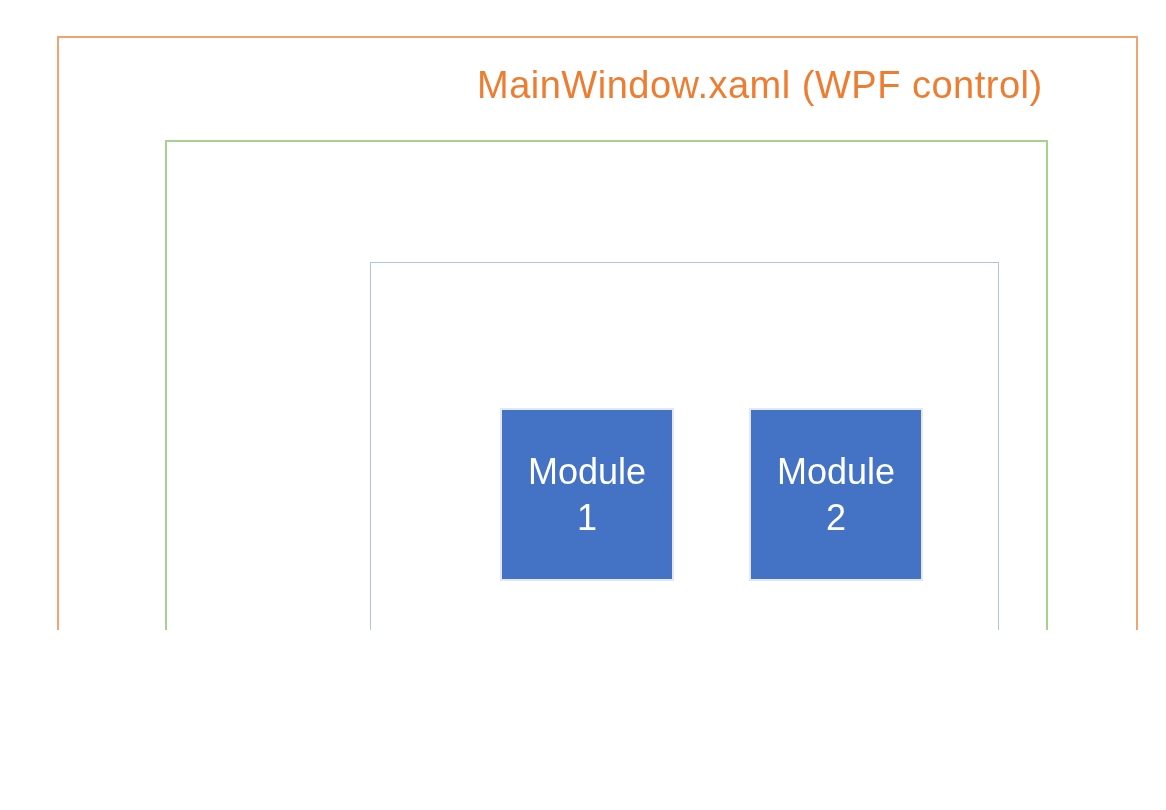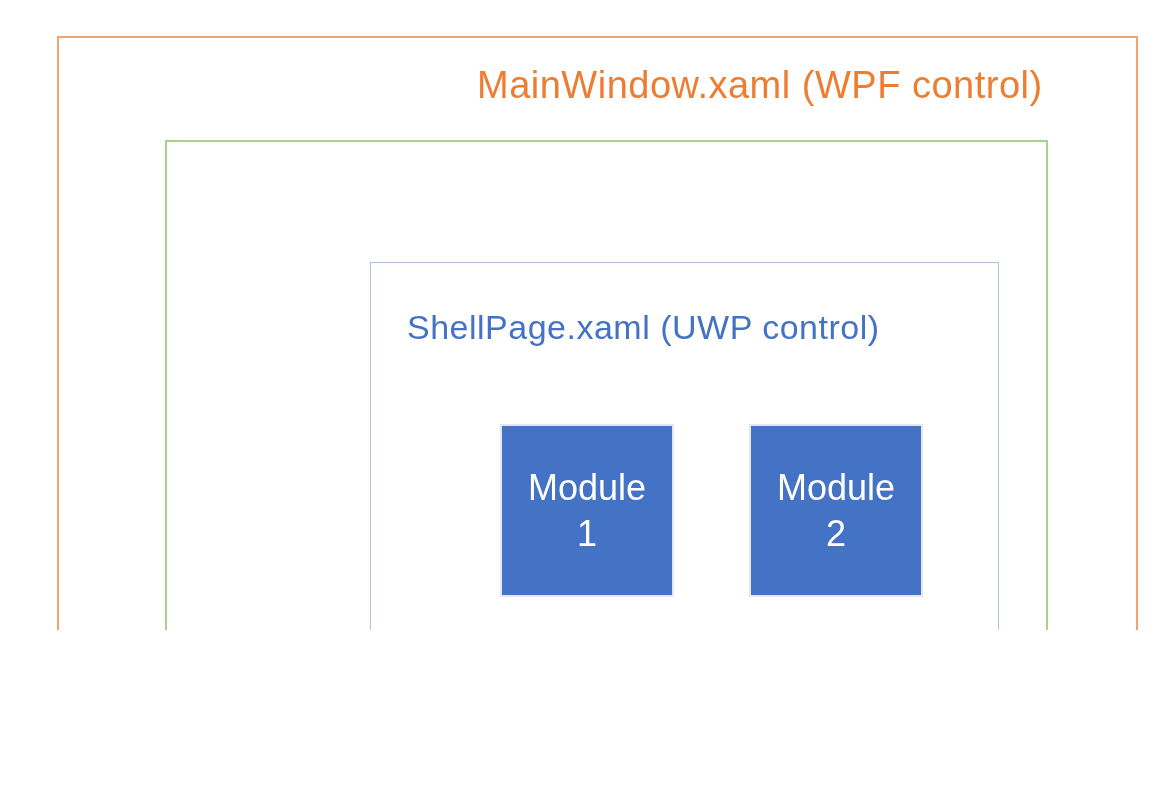--- a/index.html
+++ b/index.html
@@ -59,21 +59,21 @@
     color: #70AD47;
   }
   .label-shellpage {
     left: 407px;
     top: 308px;
     font-size: 34px;
     color: #4472C4;
   }
   .module {
     position: absolute;
-    top: 424px;
+    top: 408px;
     width: 174px;
     height: 173px;
     background: #4472C4;
     border: 2px solid #E3E7F0;
     box-sizing: border-box;
     display: flex;
     flex-direction: column;
     align-items: center;
     justify-content: center;
     color: #ffffff;
@@ -89,21 +89,20 @@
 <body>
 
 <div class="canvas">
 
   <div class="box box-mainwindow"></div>
   <div class="label label-mainwindow">MainWindow.xaml (WPF control)</div>
 
   <div class="box box-xamlhost"></div>
 
   <div class="box box-shellpage"></div>
-  <div class="label label-shellpage">ShellPage.xaml (UWP control)</div>
 
   <div class="module module-1">
     <span>Module</span>
     <span>1</span>
   </div>
 
   <div class="module module-2">
     <span>Module</span>
     <span>2</span>
   </div>

